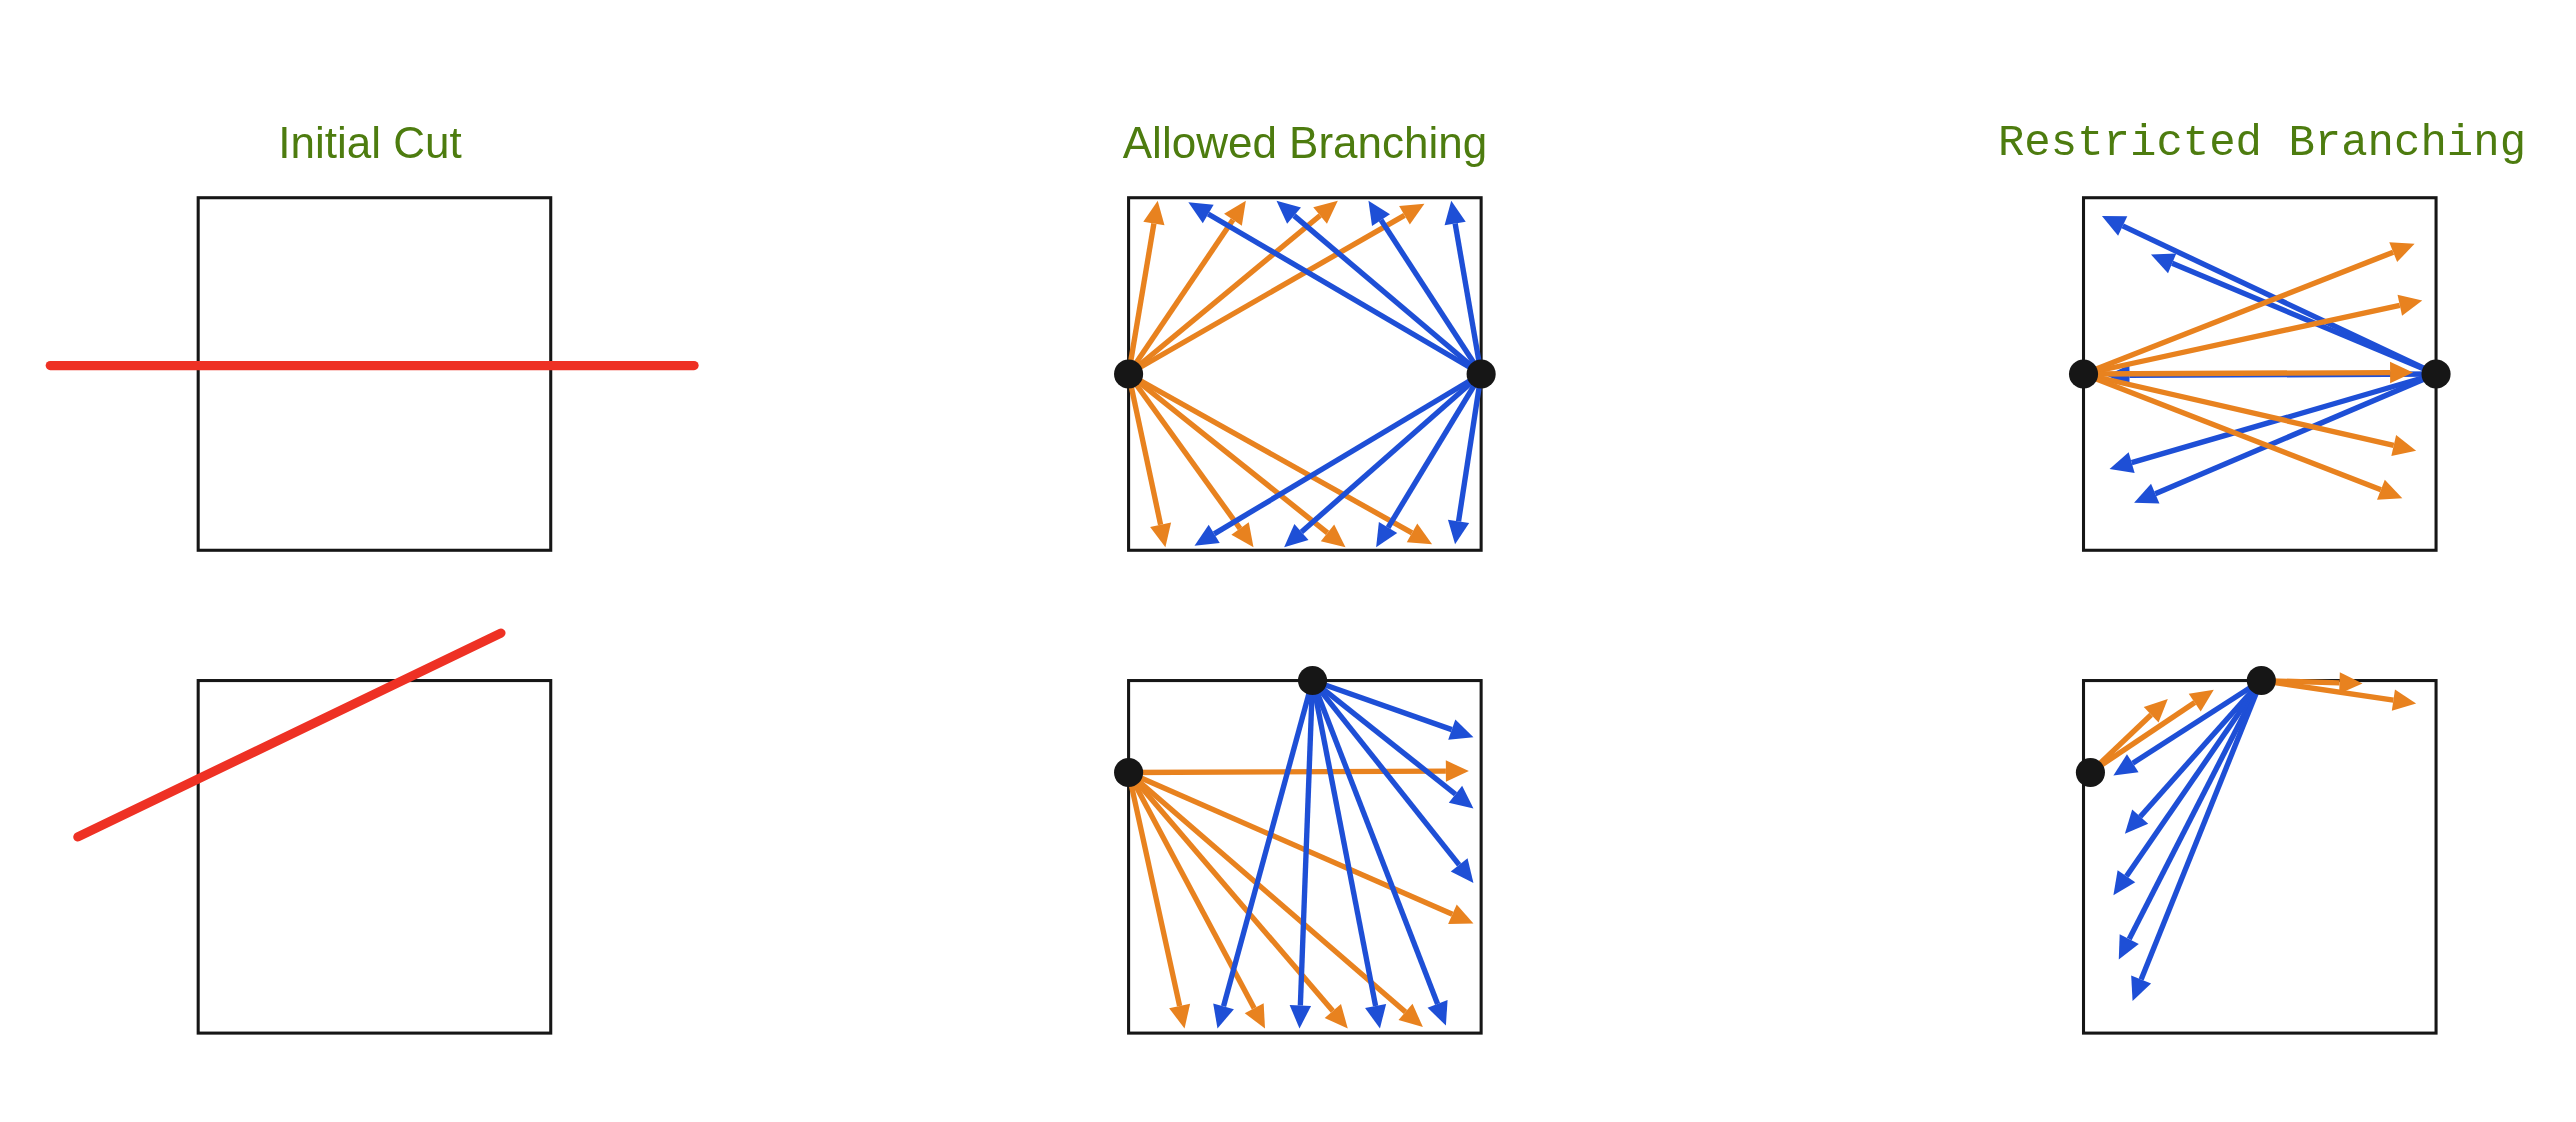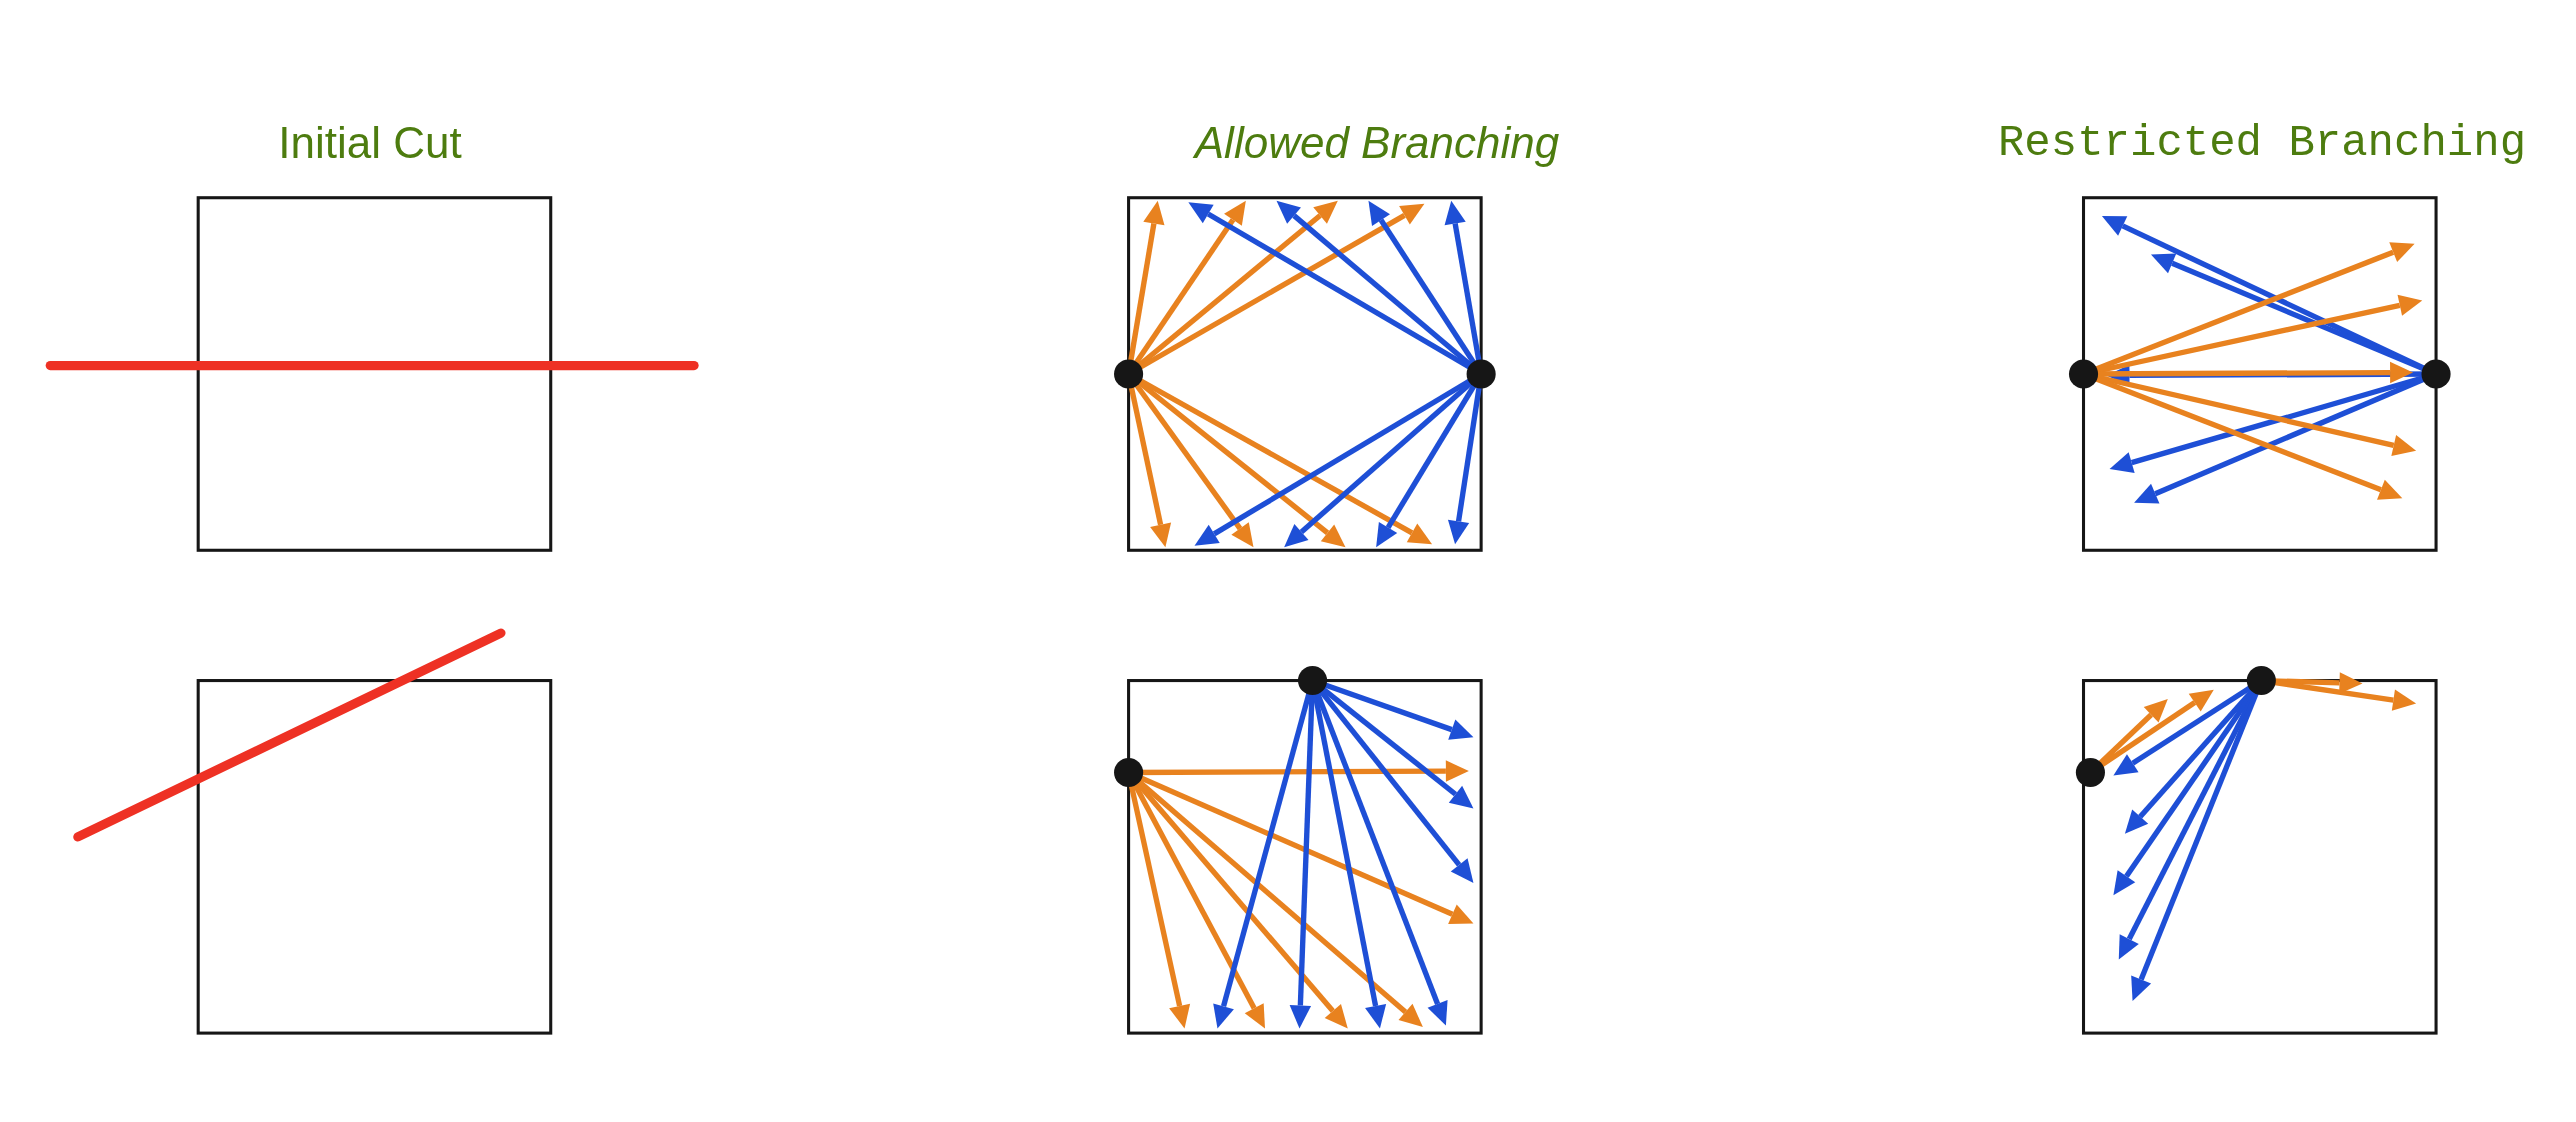--- a/index.html
+++ b/index.html
@@ -23,21 +23,21 @@
     top: 77px;
     transform: translateX(-50%);
     font-size: 44px;
     line-height: 1.2;
     font-weight: 400;
     color: #4d7c0f;
     white-space: nowrap;
     margin-top: 40px;
   }
   #title-0 { left: 370px; }
-  #title-1 { left: 1377px; font-style: italic; }
+  #title-1 { left: 1305px; }
   #title-2 { left: 2262px; font-family: Liberation Mono, monospace; }
   #diagram {
     position: absolute;
     left: 0;
     top: 0;
     width: 2576px;
     height: 1122px;
   }
 </style>
 </head>

